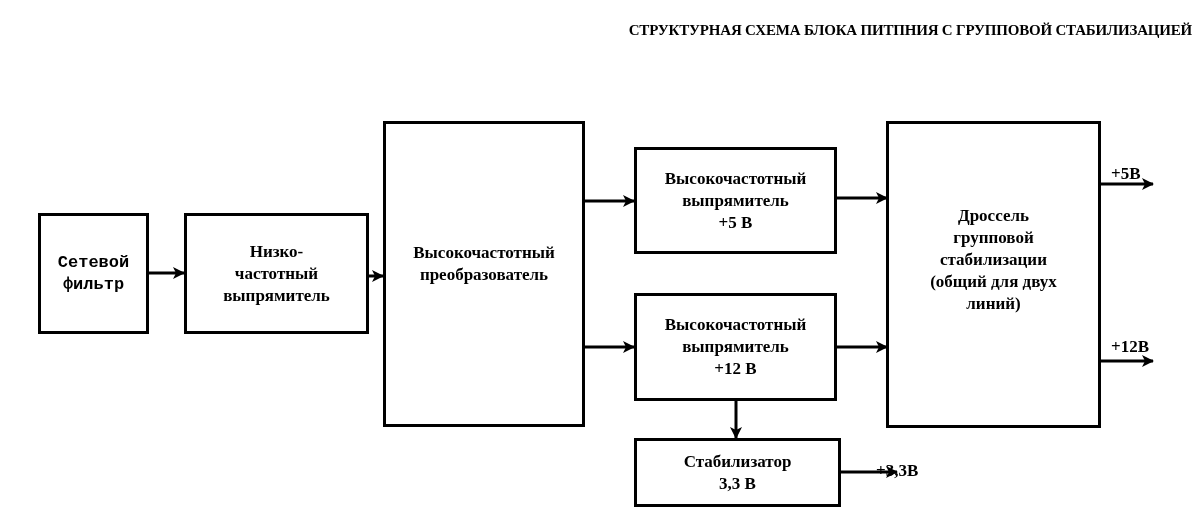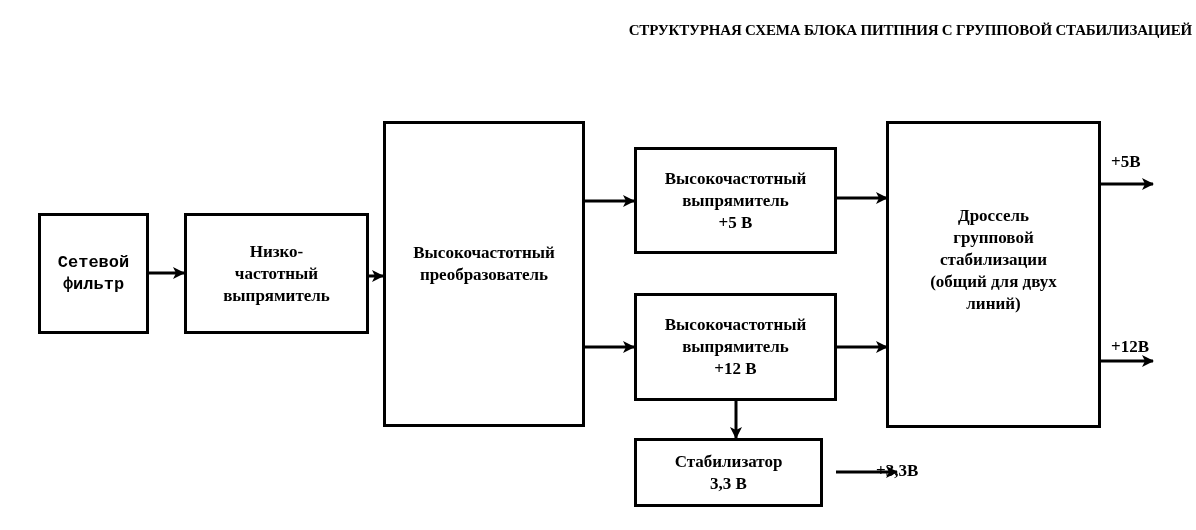--- a/index.html
+++ b/index.html
@@ -59,28 +59,28 @@
 выпрямитель
 +5 В</span>
 </div>
 
 <div class="box" style="left:634px; top:293px; width:203px; height:108px;">
   <span class="label">Высокочастотный
 выпрямитель
 +12 В</span>
 </div>
 
-<div class="box" style="left:634px; top:438px; width:189px; height:69px;">
+<div class="box" style="left:634px; top:438px; width:207px; height:69px;">
   <span class="label">Стабилизатор
 3,3 В</span>
 </div>
 
 <div class="box" style="left:886px; top:121px; width:215px; height:307px;">
   <span class="label" style="margin-top:-30px;">Дроссель
 групповой
 стабилизации
 (общий для двух
 линий)</span>
 </div>
 
-<div class="out" style="left:1111px; top:152px;text-align:center;">+5В</div>
+<div class="out" style="left:1111px; top:164px;text-align:center;">+5В</div>
 <div class="out" style="left:1111px; top:337px;">+12В</div>
 <div class="out" style="left:876px; top:461px;">+3,3В</div>
 
 </body></html>

